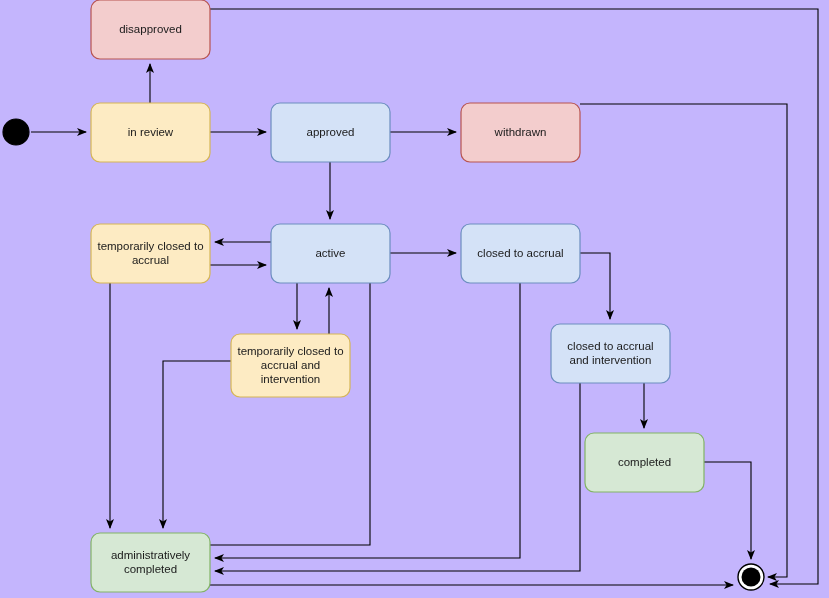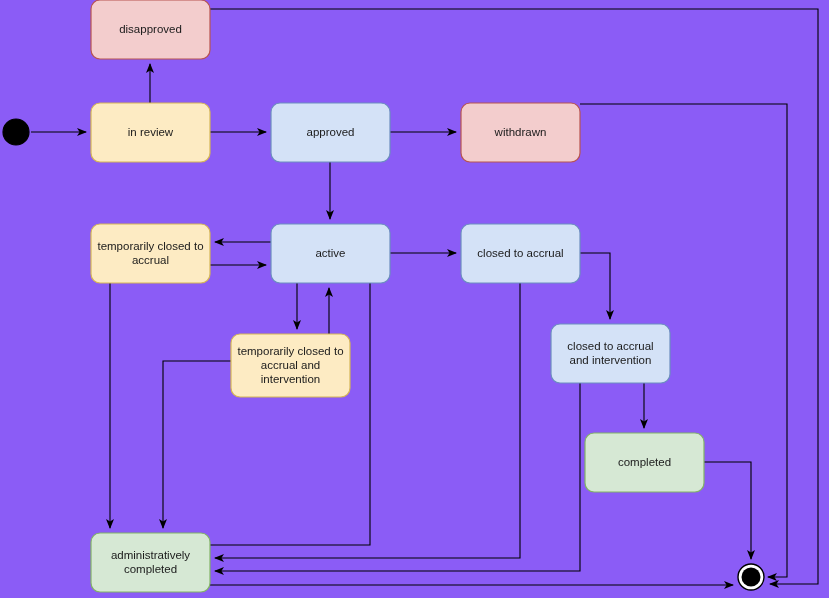--- a/index.html
+++ b/index.html
@@ -7,21 +7,21 @@
     padding: 0;
     background: #ffffff;
   }
   body {
     font-family: "Liberation Sans", sans-serif;
   }
   #canvas {
     position: relative;
     width: 829px;
     height: 598px;
-    background: #8b5cf6;
+    background: #c4b5fd;
     overflow: hidden;
   }
   #diagram-svg {
     position: absolute;
     left: 0;
     top: 0;
     width: 829px;
     height: 598px;
   }
   .state-label {

